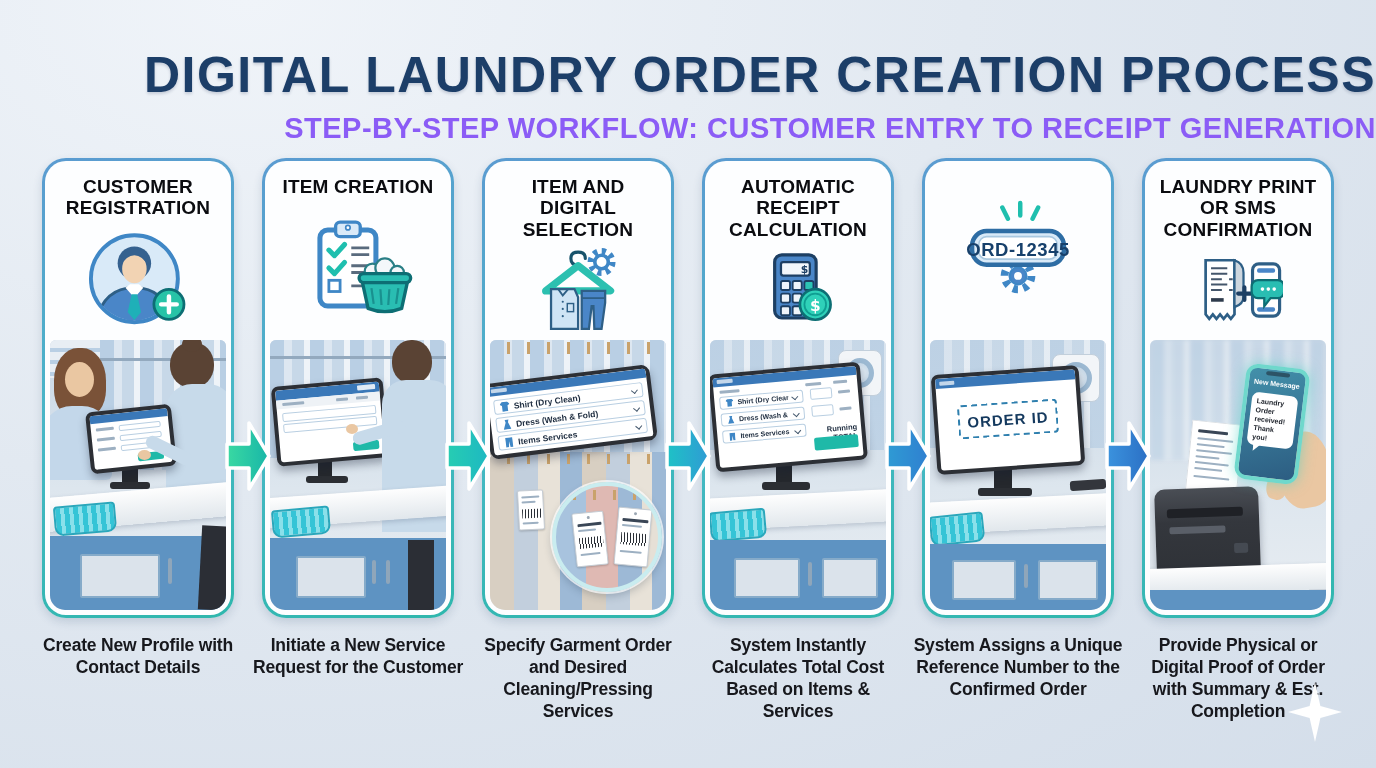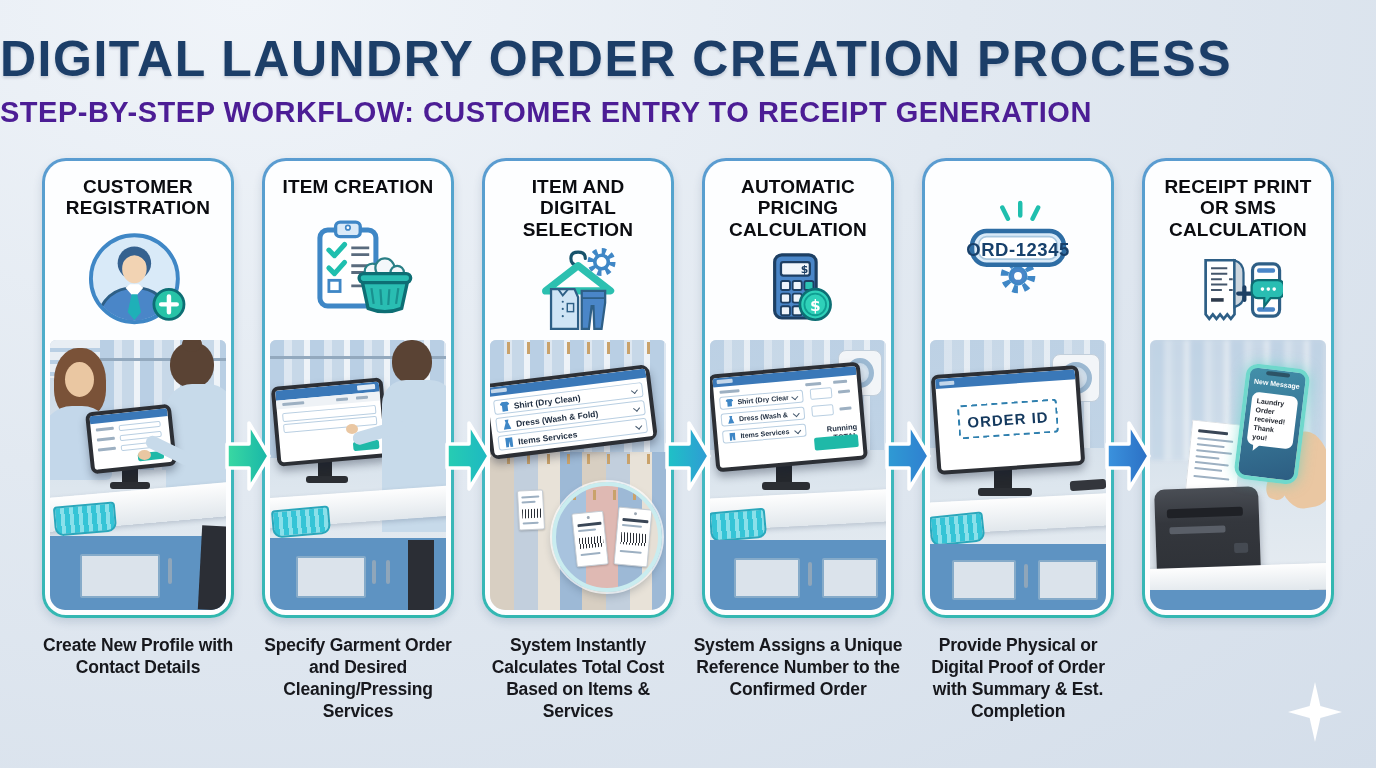--- a/index.html
+++ b/index.html
@@ -4,28 +4,28 @@
 <style>
   * { margin:0; padding:0; box-sizing:border-box; }
   html,body { width:1376px; height:768px; }
   body {
     position:relative; overflow:hidden;
     font-family:"Liberation Sans", sans-serif;
     background: radial-gradient(ellipse at 18% 0%, #f0f4f9 0%, #e2e9f1 45%, #d4deea 100%);
   }
 
   
-  .hdr { position:absolute; top:30px; left:0; width:100%; text-align:left; }
+  .hdr { position:absolute; top:46px; left:0; width:100%; text-align:right; }
   .hdr .title {
     font-size:50px; font-weight:bold; letter-spacing:1.5px;
     color:#1c3e68; text-shadow:0 2px 3px rgba(20,40,80,.18);
   }
   .hdr .subtitle {
     margin-top:8px; font-size:29px; font-weight:bold; letter-spacing:.5px;
-    color:#4c1d95;
+    color:#8b5cf6;
   }
 
   
   .cards { position:absolute; top:158px; left:42px; display:flex; gap:28px; z-index:10; }
   .card {
     width:192px; height:460px; border-radius:24px; padding:3px;
     background:linear-gradient(165deg,#5b9bd1 0%,#47b8c6 55%,#2fb7ad 100%);
     box-shadow:0 4px 10px rgba(30,60,100,.16);
   }
   .card-in {
@@ -320,21 +320,21 @@
             <div class="abs gline" style="left:4px;top:42px;width:22px;height:2px;"></div>
           </div>
         </div>
       </div>
     </div>
   </div>
 
   <div class="card">
     <div class="card-in">
       <div class="card-top">
-        <div class="card-title">AUTOMATIC PRICING CALCULATION</div>
+        <div class="card-title">AUTOMATIC RECEIPT CALCULATION</div>
         <div class="icon-box">
           <svg viewBox="0 0 100 100">
             <rect x="24" y="12" width="46" height="70" rx="8" fill="#4a86c8" stroke="#1d3f63" stroke-width="3.5"></rect>
             <rect x="31" y="20" width="32" height="15" rx="2.5" fill="#f2f7fb" stroke="#1d3f63" stroke-width="2.5"></rect>
             <text x="57" y="32" font-size="12" font-weight="bold" fill="#1d3f63" text-anchor="middle" font-family="DejaVu Sans, sans-serif">$</text>
             <g fill="#eef4fa" stroke="#1d3f63" stroke-width="2">
               <rect x="31" y="41" width="10" height="10" rx="2"></rect>
                 <rect x="44" y="41" width="10" height="10" rx="2"></rect>
                 <rect x="57" y="41" width="10" height="10" rx="2" fill="#2cc3b4"></rect>
               <rect x="31" y="55" width="10" height="10" rx="2"></rect>
@@ -434,21 +434,21 @@
           <div class="abs handle" style="left:94px;top:20px;height:24px;"></div>
           <div class="abs panel" style="left:108px;top:16px;width:60px;height:40px;"></div>
         </div>
       </div>
     </div>
   </div>
 
   <div class="card">
     <div class="card-in">
       <div class="card-top">
-        <div class="card-title">RECEIPT PRINT OR SMS CALCULATION</div>
+        <div class="card-title">LAUNDRY PRINT OR SMS CONFIRMATION</div>
         <div class="icon-box">
           <svg viewBox="0 0 100 100">
             <path d="M14,18 h32 v60 l-4,5 -4,-5 -4,5 -4,-5 -4,5 -4,-5 -4,5 -4,-5 z" fill="#fff" stroke="#2e5f86" stroke-width="3"></path>
             <path d="M46,18 q10,3 10,14 v26 q0,9 -10,12 z" fill="#cdd6de" stroke="#2e5f86" stroke-width="2.5"></path>
             <path d="M20,27 h18 M20,33 h18 M20,39 h12 M20,45 h18 M20,51 h12" stroke="#44566b" stroke-width="2.2"></path>
             <path d="M40,39 h4 M40,51 h4" stroke="#44566b" stroke-width="2.2"></path>
             <path d="M20,62 h14" stroke="#2e3b4c" stroke-width="4"></path>
             <path d="M57,48 v14 M50,55 h14" stroke="#1d3f63" stroke-width="4.5" stroke-linecap="round"></path>
             <rect x="66" y="22" width="30" height="58" rx="7" fill="#fff" stroke="#2e5f86" stroke-width="3.5"></rect>
             <rect x="71" y="27" width="20" height="5" rx="2" fill="#4a86c8"></rect>
@@ -533,19 +533,20 @@
       <linearGradient id="ag5" x1="0" y1="0" x2="1" y2="0">
         <stop offset="0" stop-color="#3b93de"></stop>
         <stop offset="1" stop-color="#2b6fc4"></stop>
       </linearGradient>
     </defs>
   <polygon points="2,28 24,28 24,7 44,40 24,73 24,52 2,52" fill="url(#ag5)" stroke="#ffffff" stroke-width="3.5" stroke-linejoin="round"></polygon>
 </svg>
 
 <div class="descs">
   <div class="desc">Create New Profile with Contact Details</div>
+  <div class="desc">Initiate a New Service Request for the Customer</div>
   <div class="desc">Specify Garment Order and Desired Cleaning/Pressing Services</div>
   <div class="desc">System Instantly Calculates Total Cost Based on Items &amp; Services</div>
   <div class="desc">System Assigns a Unique Reference Number to the Confirmed Order</div>
   <div class="desc">Provide Physical or Digital Proof of Order with Summary &amp; Est. Completion</div>
 </div>
 
 <div class="sparkle"></div>
 
 </body></html>

